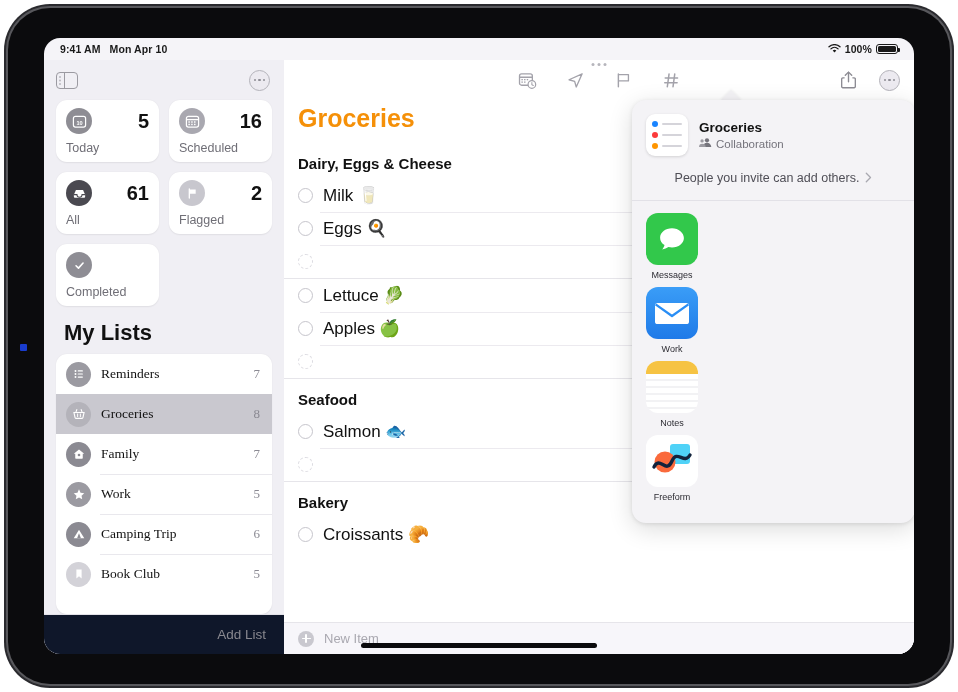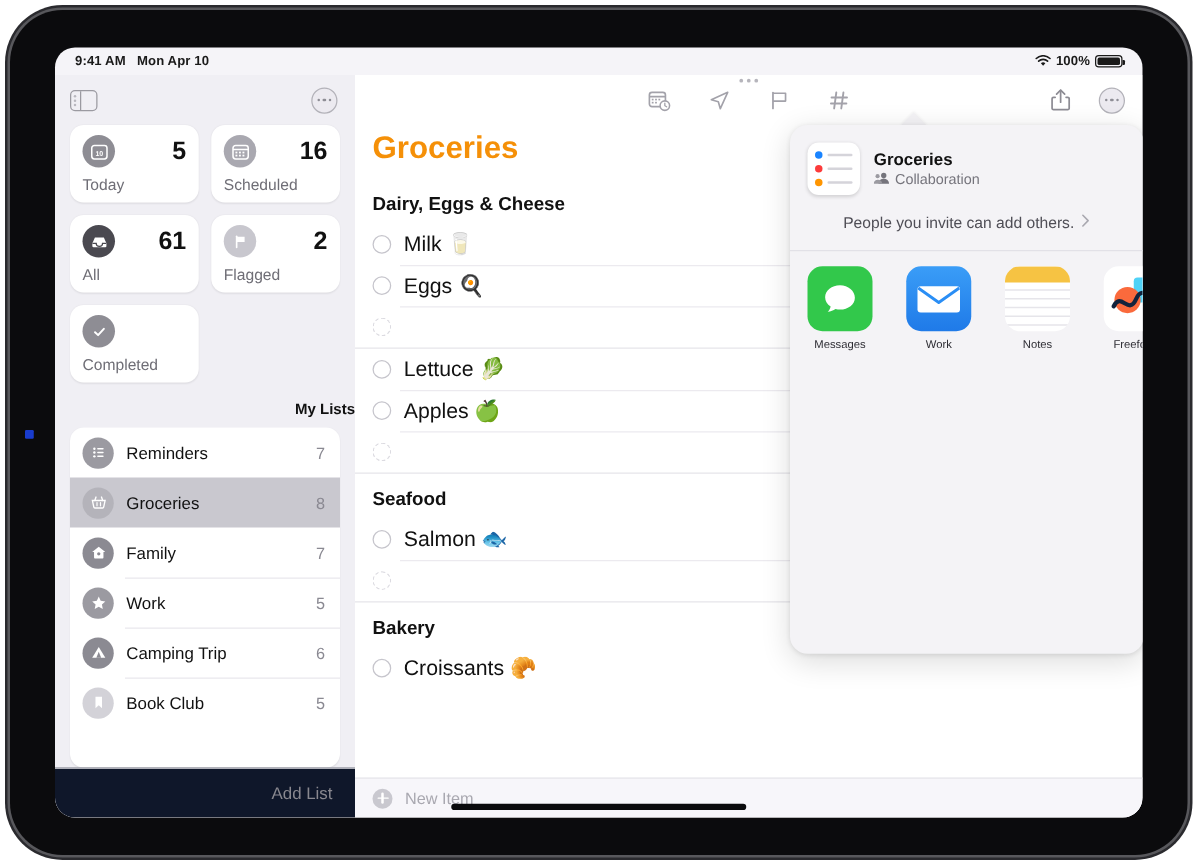--- a/index.html
+++ b/index.html
@@ -121,32 +121,32 @@
     display: flex; align-items: center; justify-content: center;
     color: #fff; flex-shrink: 0;
   }
   .smart-count {
     margin-left: auto; font-size: 20px; font-weight: bold; color: #111;
     line-height: 1;
   }
   .smart-label { font-size: 12.5px; color: #6f6e76; }
 
   #my-lists-title {
-    font-size: 12px; font-weight: bold; color: #111;
-    padding: 14px 0 8px 20px; flex-shrink: 0; text-align: right;
+    font-size: 22px; font-weight: bold; color: #111;
+    padding: 14px 0 8px 20px; flex-shrink: 0;
   }
   #lists-card {
     margin: 0 12px; background: #ffffff;
     border-radius: 11px; overflow: hidden;
     box-shadow: 0 .5px 1.5px rgba(0,0,0,.07);
     flex: 1 1 auto; min-height: 0;
   }
   .list-row {
     height: 40px; display: flex; align-items: center;
-    padding: 0 12px 0 10px; position: relative;
+    padding: 0 12px 0 10px; position: relative; font-family: Liberation Serif, serif;
   }
   .list-row.selected { background: #c9c8cf; }
   .list-row + .list-row::before {
     content: ""; position: absolute; left: 44px; right: 0; top: 0;
     height: 1px; background: #e9e8ed;
   }
   .list-row.selected::before, .list-row.selected + .list-row::before { background: transparent; }
   .list-icon {
     width: 25px; height: 25px; border-radius: 50%;
     display: flex; align-items: center; justify-content: center;
@@ -259,21 +259,21 @@
   #popover-title { font-size: 13.5px; font-weight: bold; color: #111; }
   #popover-subtitle {
     font-size: 11.5px; color: #75747c; display: flex; align-items: center; gap: 4px; margin-top: 2px;
   }
   #invite-row {
     display: flex; align-items: center; justify-content: center;
     padding: 5px 14px 13px 14px; gap: 6px;
   }
   #invite-text { font-size: 12.5px; color: #4f4e56; }
   #apps-row-wrap { border-top: 1px solid #e2e1e7; padding: 12px 0 10px 14px; overflow: hidden; }
-  #apps-row { display: flex; gap: 27px; }
+  #apps-row { display: flex; gap: 7px; flex-direction: column; }
   .app-tile { width: 52px; flex-shrink: 0; text-align: center; }
   .app-icon {
     width: 52px; height: 52px; border-radius: 12px;
     display: flex; align-items: center; justify-content: center;
     overflow: hidden; position: relative;
   }
   .app-label { font-size: 9px; color: #2d2c33; margin-top: 5px; }
   #popover-body { flex: 1; }
 
   

